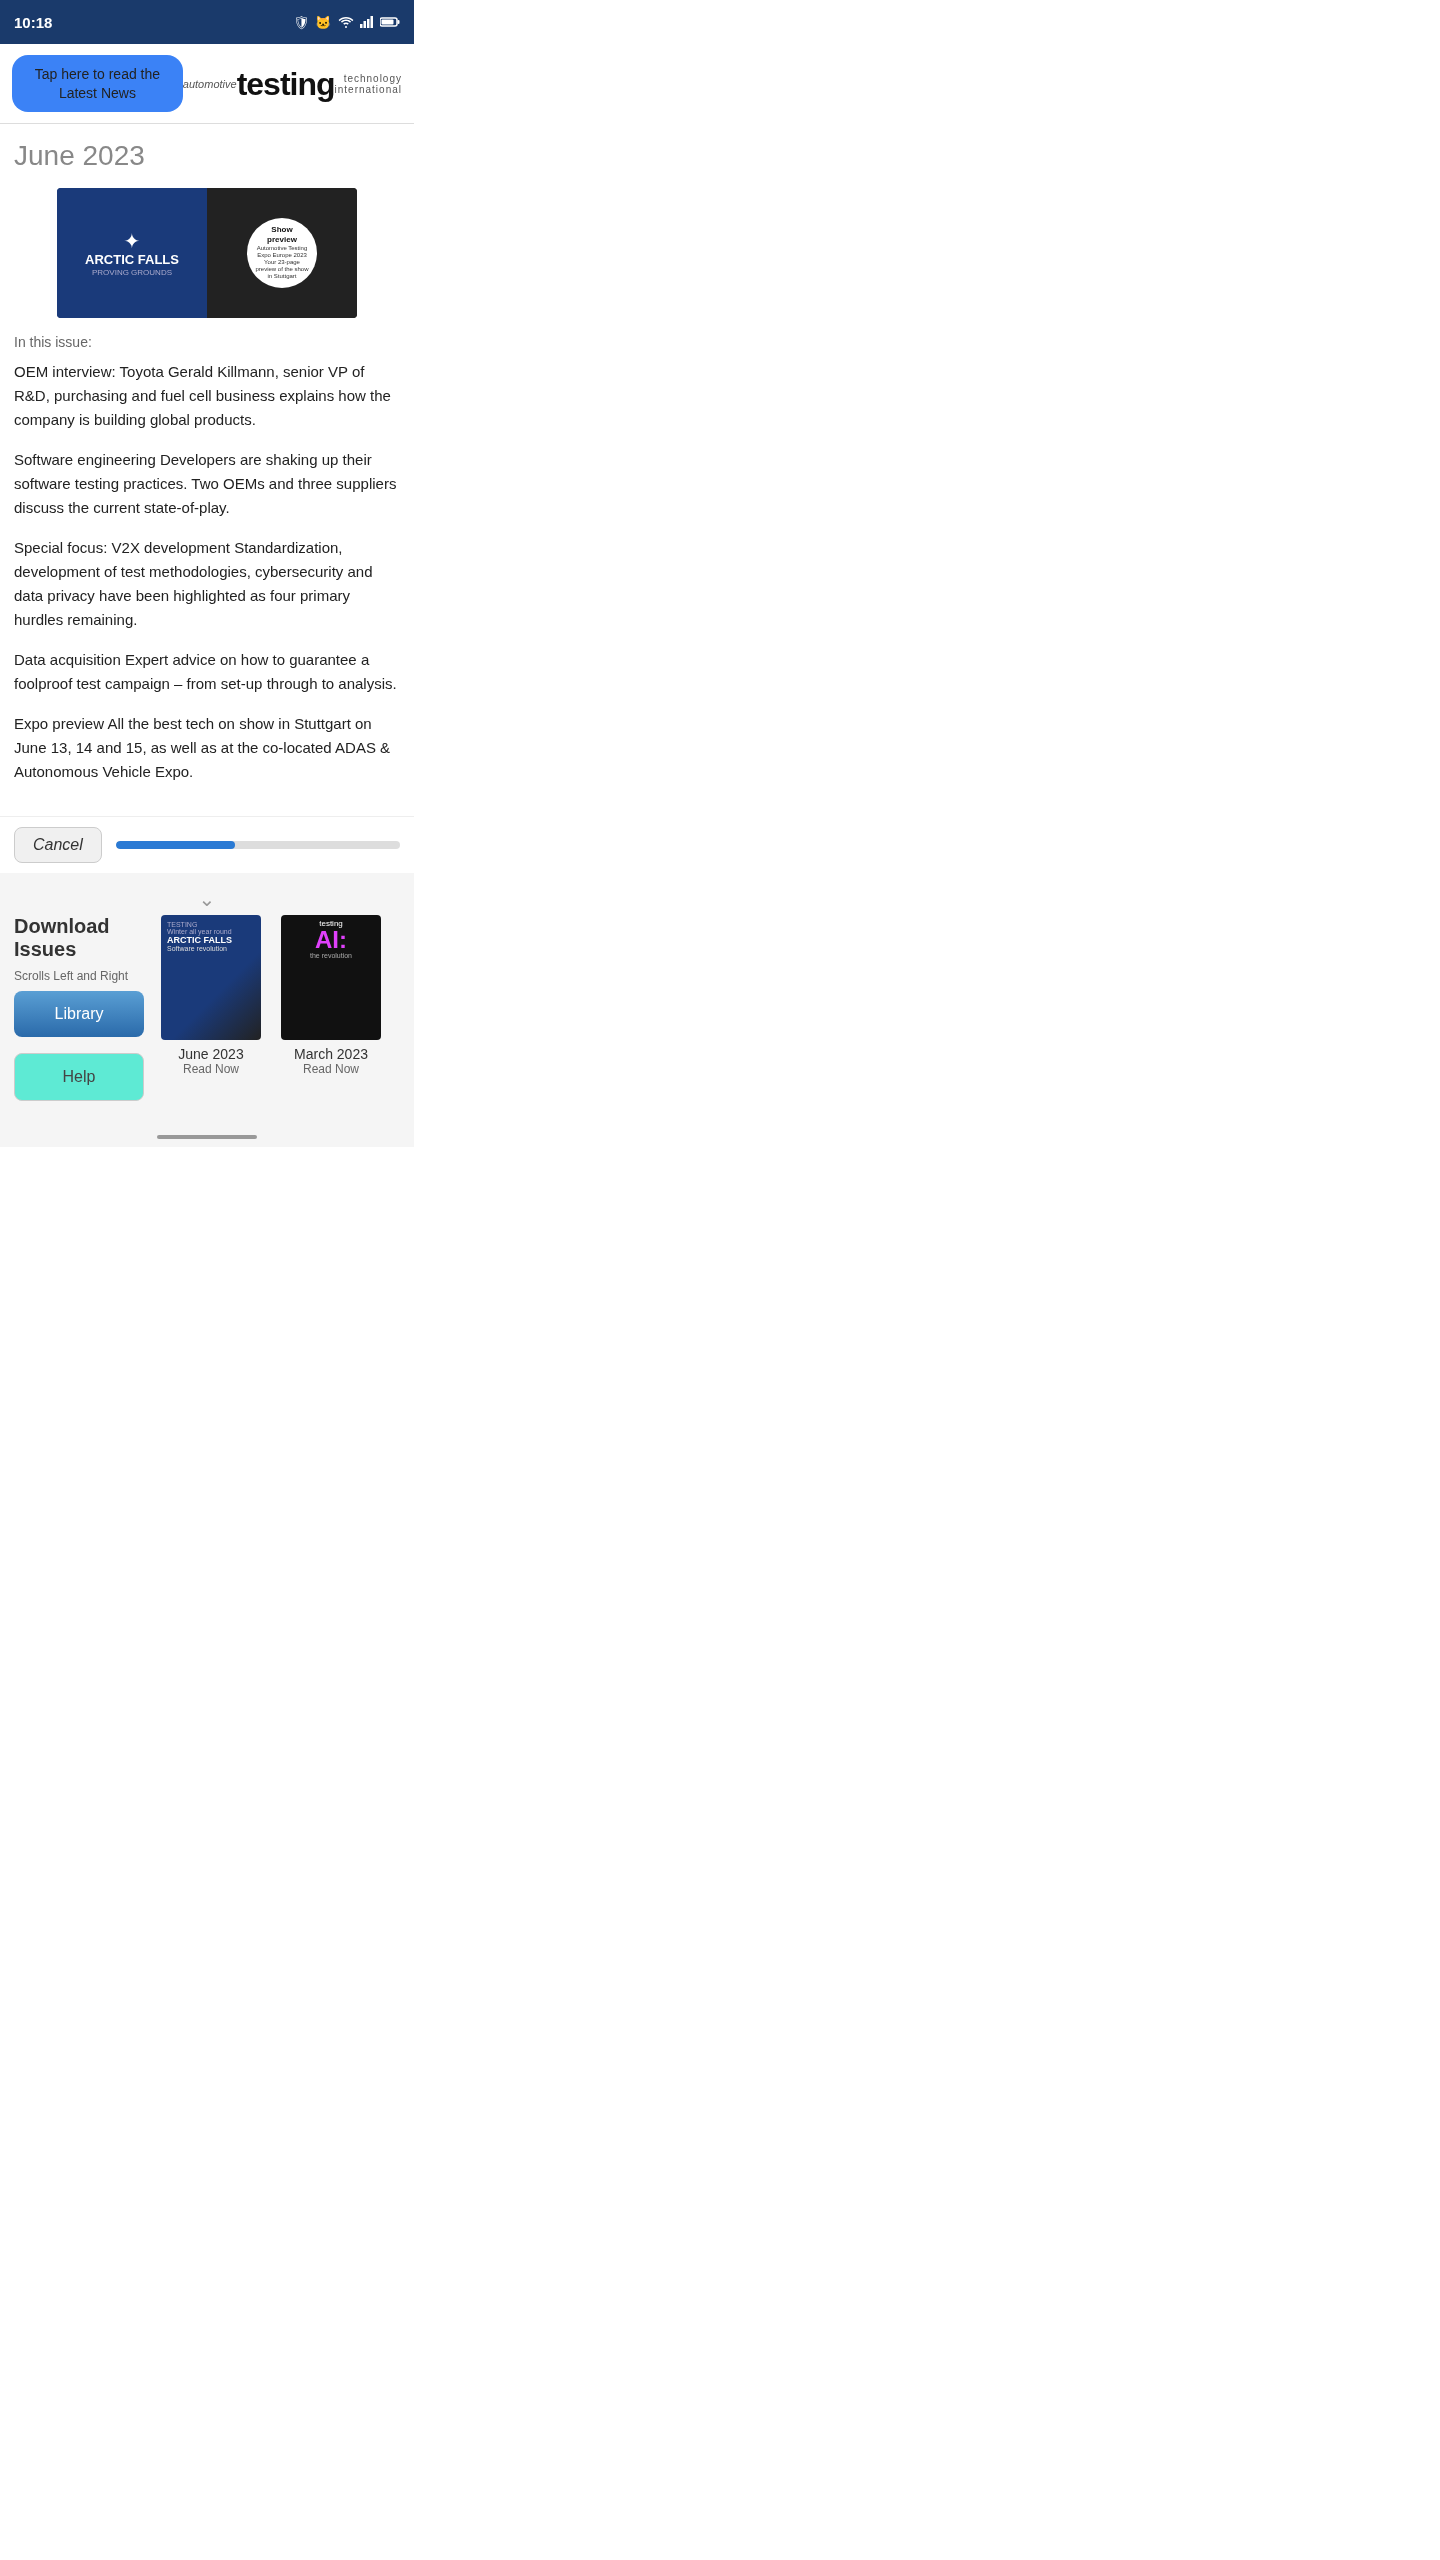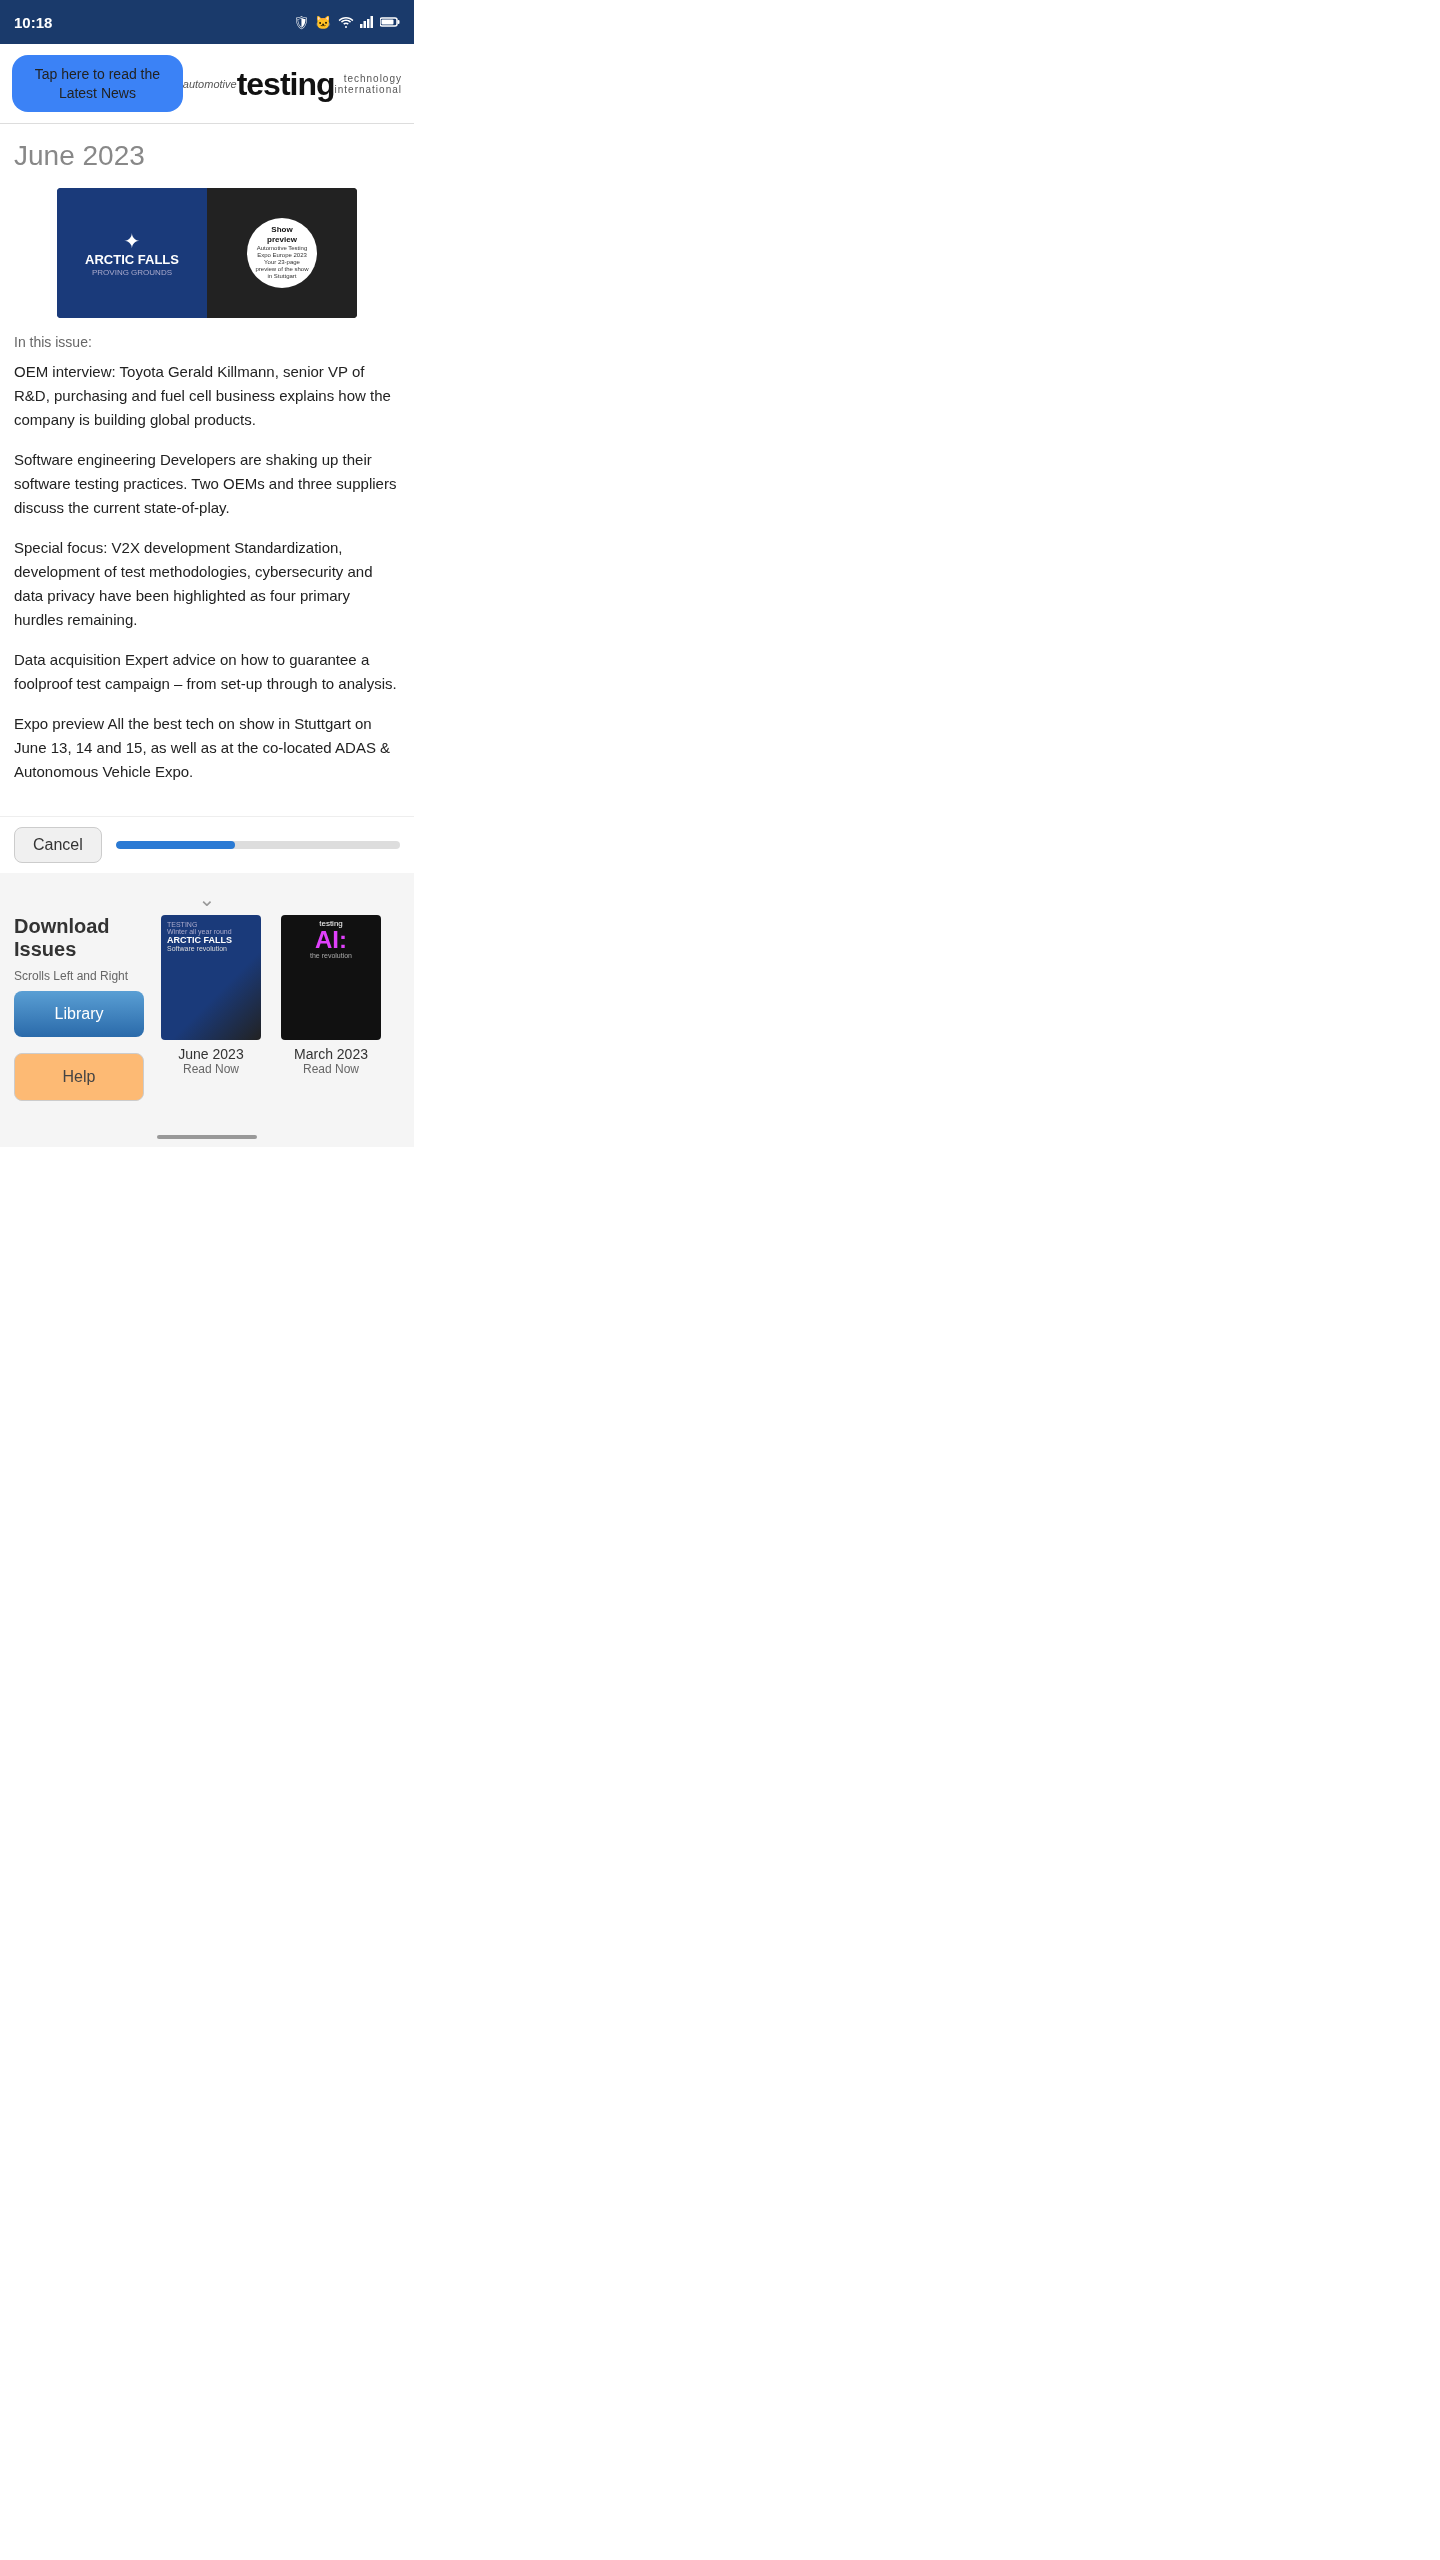--- a/index.html
+++ b/index.html
@@ -188,20 +188,21 @@
     }
     .cancel-btn {
       background: #f0f0f0;
       border: 1px solid #ccc;
       border-radius: 8px;
       padding: 8px 18px;
       font-size: 16px;
       color: #333;
       cursor: pointer;
       min-width: 80px;
+      font-style: italic;
     }
     .progress-bar-bg {
       flex: 1;
       height: 8px;
       background: #ddd;
       border-radius: 4px;
       overflow: hidden;
     }
     .progress-bar-fill {
       height: 100%;
@@ -240,21 +241,21 @@
       border: none;
       border-radius: 8px;
       color: white;
       font-size: 16px;
       padding: 14px 24px;
       cursor: pointer;
       width: 130px;
       text-align: center;
     }
     .help-btn {
-      background: #fdba74;
+      background: #5eead4;
       border: 1px solid #ccc;
       border-radius: 8px;
       color: #444;
       font-size: 16px;
       padding: 14px 24px;
       cursor: pointer;
       width: 130px;
       text-align: center;
       margin-top: 8px;
     }

